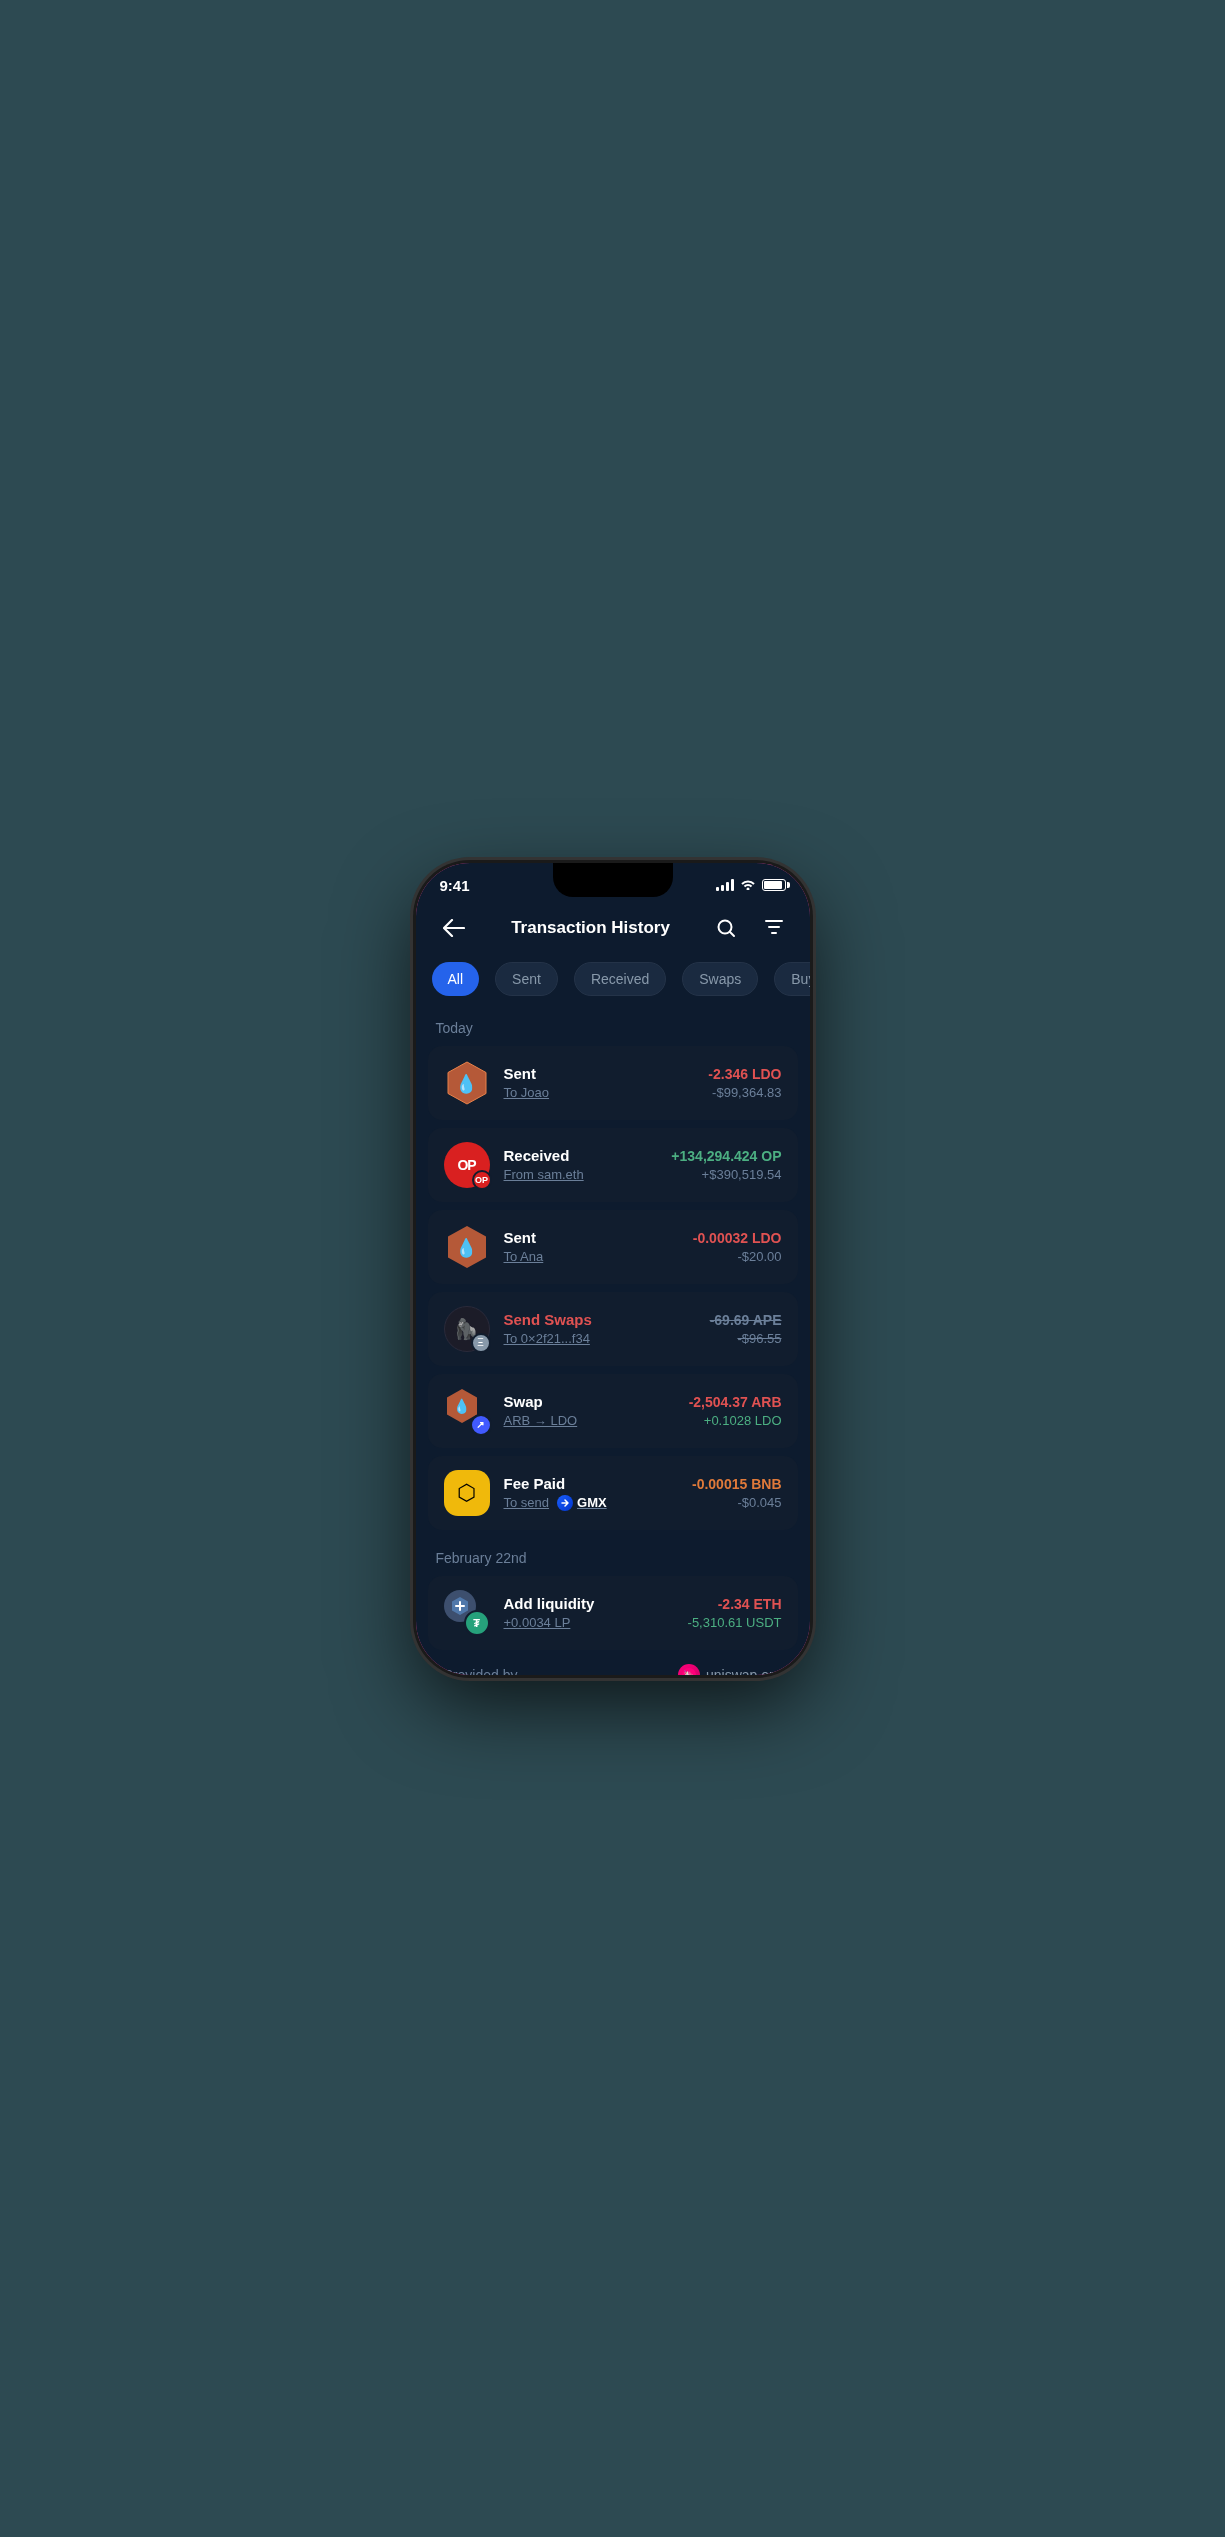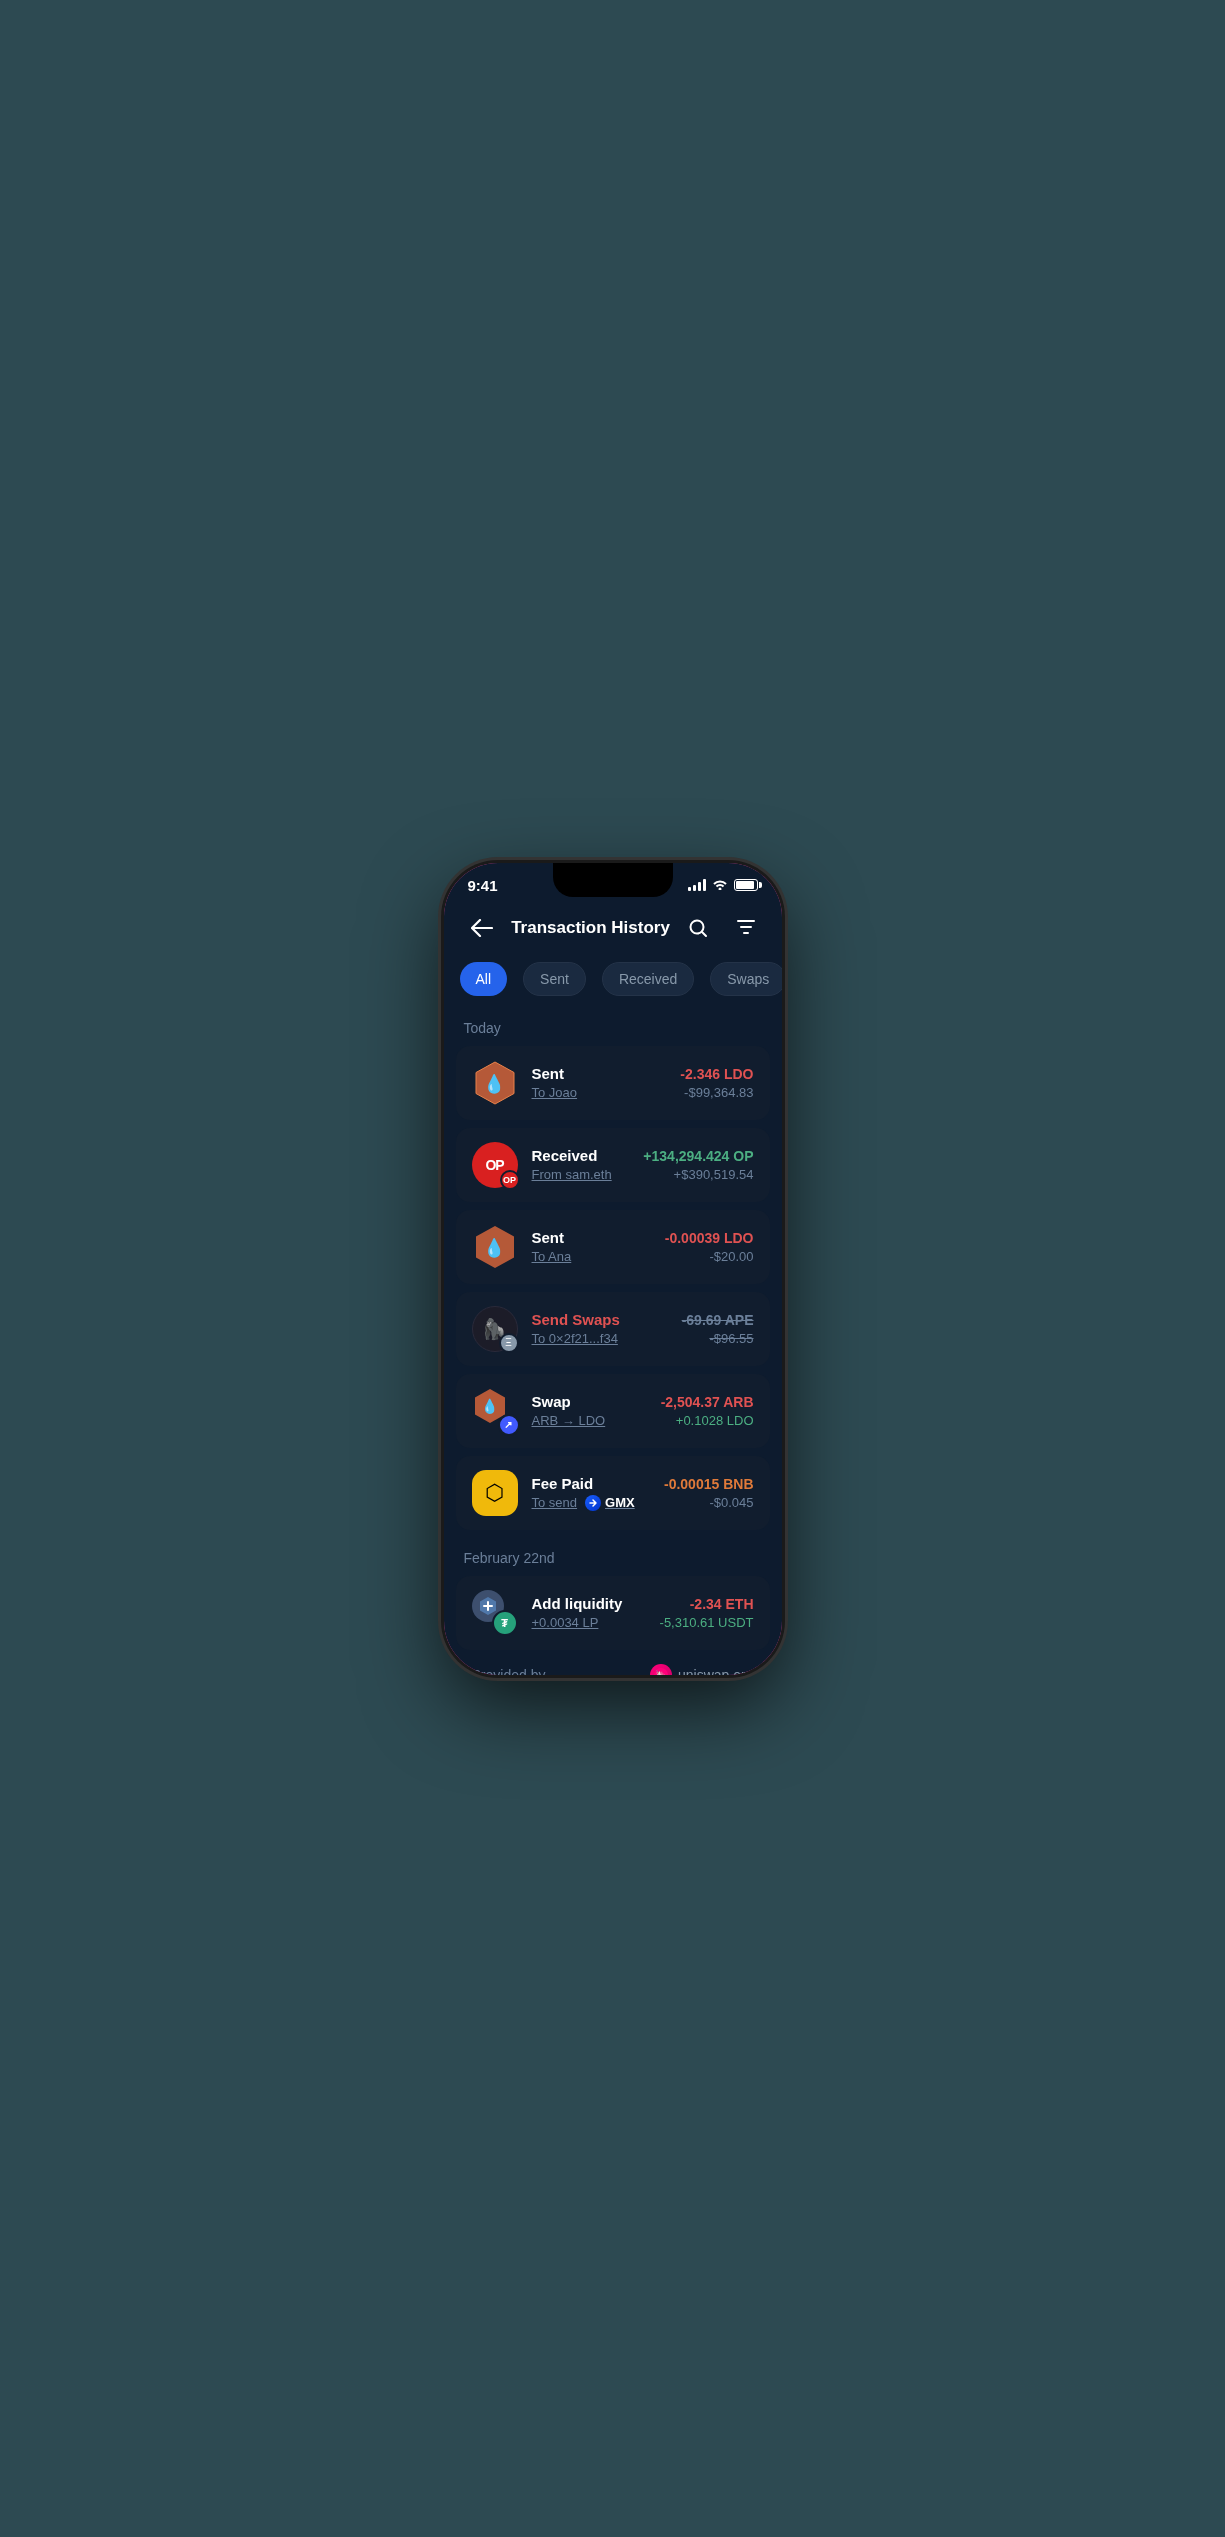--- a/index.html
+++ b/index.html
@@ -8,21 +8,21 @@
     body {
       background: #2d4a52;
       display: flex;
       justify-content: center;
       align-items: center;
       min-height: 100vh;
       font-family: -apple-system, BlinkMacSystemFont, 'SF Pro Display', 'Helvetica Neue', sans-serif;
     }
 
     .phone-frame {
-      width: 338px;
+      width: 394px;
       height: 812px;
       background: #ec4899;
       border-radius: 54px;
       overflow: hidden;
       position: relative;
       box-shadow: 0 0 0 3px #1a1a1a, 0 0 0 6px #333, 0 30px 80px rgba(0,0,0,0.7);
     }
 
     .phone-screen {
       width: 100%;
@@ -395,21 +395,21 @@
           <svg width="46" height="46" viewBox="0 0 46 46">
             <polygon points="23,2 42,12.5 42,33.5 23,44 4,33.5 4,12.5" fill="#c8613a" opacity="0.9"></polygon>
             <text x="23" y="30" text-anchor="middle" fill="white" font-size="18">💧</text>
           </svg>
         </div>
         <div class="tx-info">
           <div class="tx-title">Sent</div>
           <div class="tx-subtitle">To Ana</div>
         </div>
         <div class="tx-amounts">
-          <div class="tx-amount-primary color-red">-0.00039 LDO</div>
+          <div class="tx-amount-primary color-red">-0.00032 LDO</div>
           <div class="tx-amount-secondary">-$20.00</div>
         </div>
       </div>
 
       <div class="tx-item">
         <div class="tx-icon" style="background:#1c1c28;border-radius:50%;border:1px solid #2a2a3a;position:relative;">
           <span style="font-size:20px">🦍</span>
           <span style="position:absolute;bottom:-2px;right:-2px;background:#8899aa;border-radius:50%;width:20px;height:20px;border:2px solid #111d2e;display:flex;align-items:center;justify-content:center;color:white;font-size:10px;">Ξ</span>
         </div>
         <div class="tx-info">

